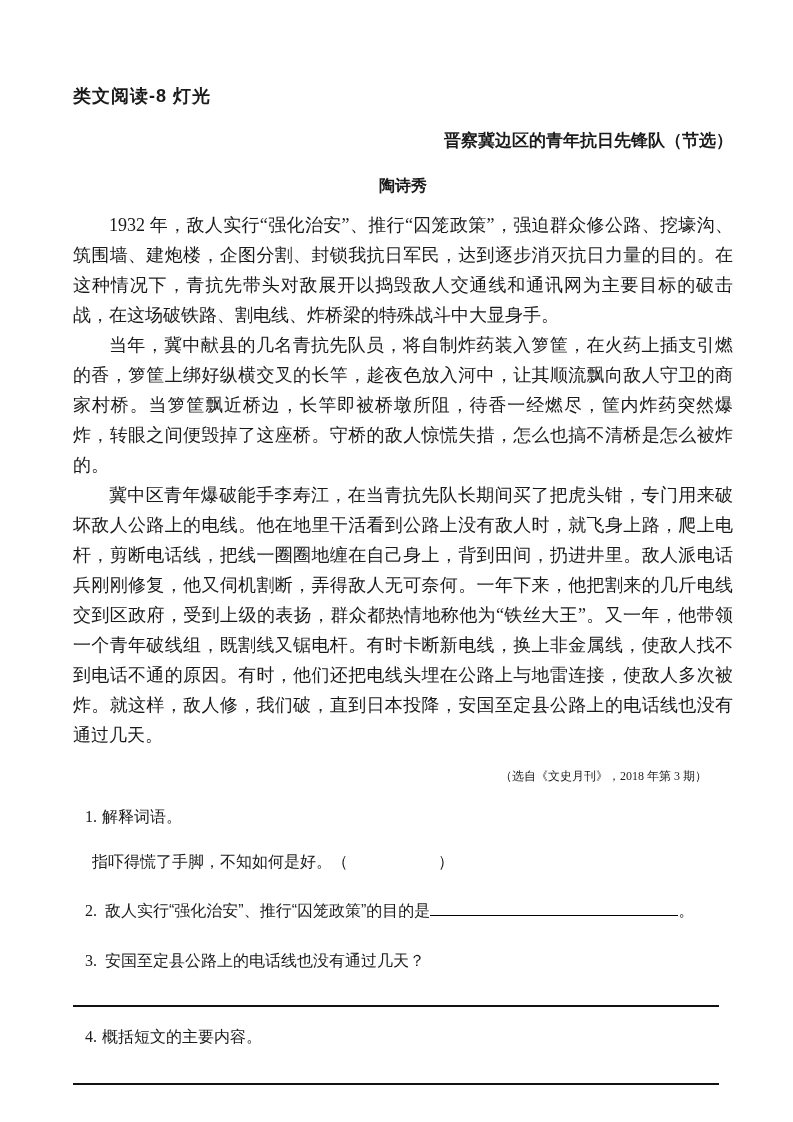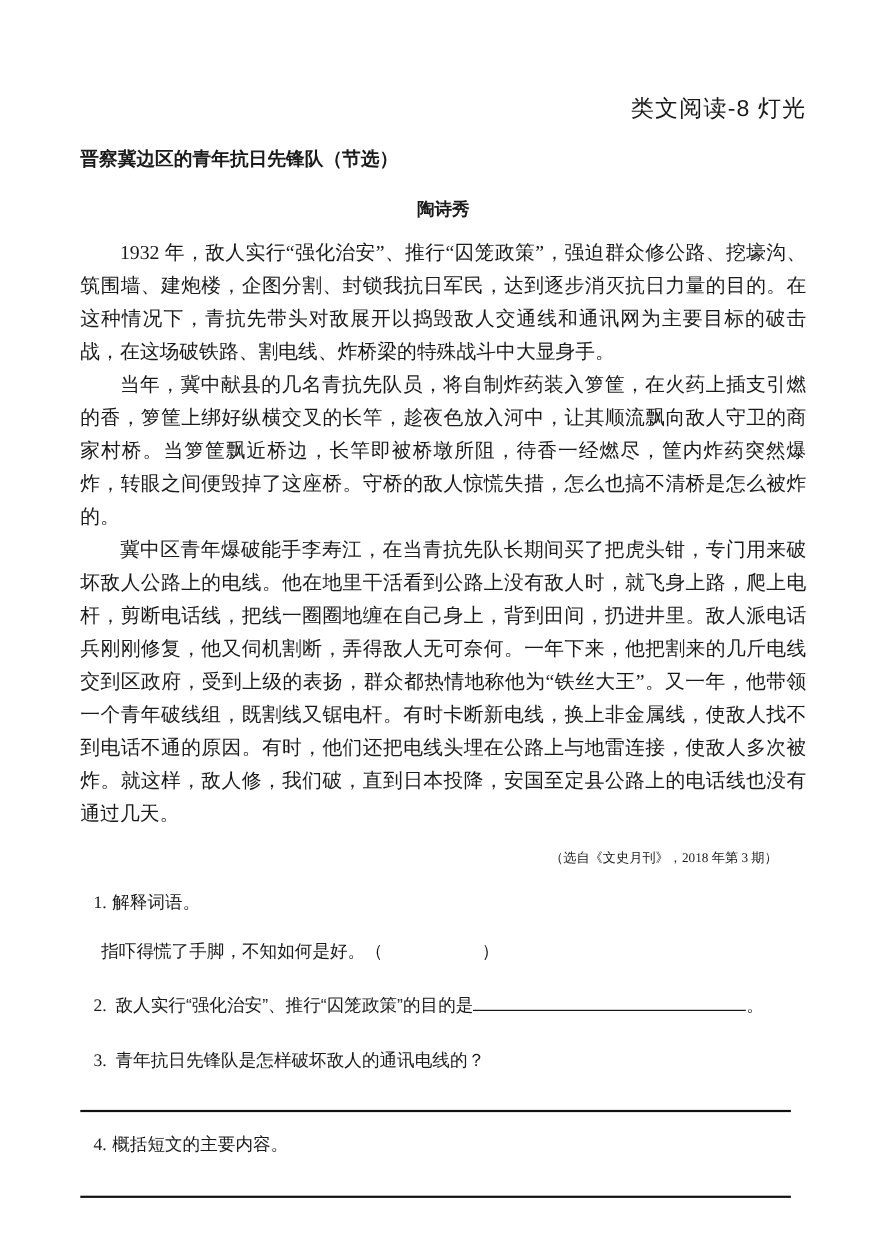--- a/index.html
+++ b/index.html
@@ -17,29 +17,29 @@
     overflow: hidden;
   }
   .content {
     position: absolute;
     left: 73px;
     top: 0;
     width: 660px;
   }
   .doc-title {
     margin: 84px 0 0 0;
-    text-align: right;
-    font-size: 21px;
-    font-weight: normal;
+    text-align: left;
+    font-size: 18px;
+    font-weight: bold;
     letter-spacing: 1px;
     font-family: "Liberation Sans", "DejaVu Sans", sans-serif;
   }
   .doc-subtitle {
     margin-top: 21px;
-    text-align: left;
+    text-align: right;
     font-size: 17px;
     font-weight: bold;
   }
   .doc-author {
     margin-top: 24px;
     text-align: center;
     font-size: 16px;
     font-weight: bold;
   }
   .body-text {
@@ -125,21 +125,21 @@
       <div class="q-row item-row">
         <span>指吓得慌了手脚，不知如何是好。</span><span>（</span><span class="paren-gap"></span><span>）</span>
       </div>
 
 
       <div class="q-row q2-row">
         <span class="qnum">2.</span><span>敌人实行“强化治安”、推行“囚笼政策”的目的是</span><span class="underline-blank"></span><span>。</span>
       </div>
 
       <div class="q-row q3-row">
-        <span class="qnum">3.</span><span>青年抗日先锋队是怎样破坏敌人的通讯电线的？</span>
+        <span class="qnum">3.</span><span>安国至定县公路上的电话线也没有通过几天？</span>
       </div>
 
       <hr class="answer-rule rule-1">
 
       <div class="q-row q4-row">
         <span class="qnum qnum-tight">4.</span><span>概括短文的主要内容。</span>
       </div>
 
       <hr class="answer-rule rule-2">
 

